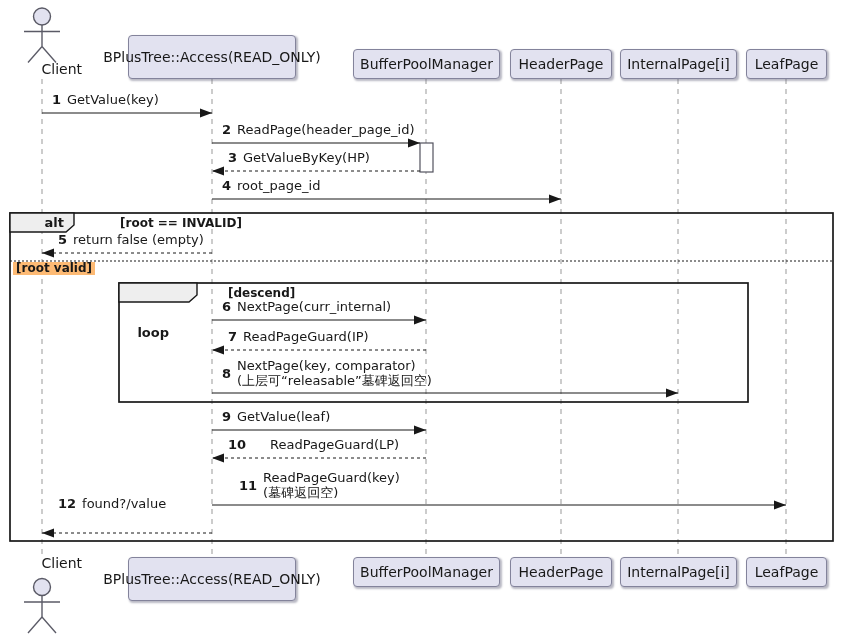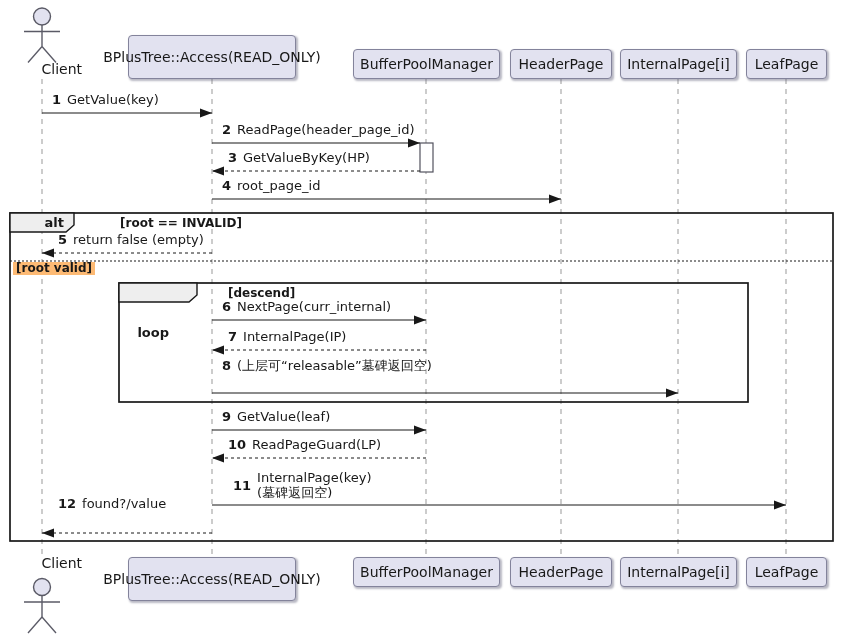--- a/index.html
+++ b/index.html
@@ -121,45 +121,46 @@
       </div>
       <div class="msg" style="left: 222px; top: 299px;">
         <span class="num">6</span>
         <span class="lines">
           <span>NextPage(curr_internal)</span>
         </span>
       </div>
       <div class="msg" style="left: 228px; top: 329px;">
         <span class="num">7</span>
         <span class="lines">
-          <span>InternalPage(IP)</span>
+          <span>ReadPageGuard(IP)</span>
         </span>
       </div>
       <div class="msg" style="left: 222px; top: 358px;">
         <span class="num">8</span>
         <span class="lines">
+          <span>NextPage(key, comparator)</span>
           <span>(上层可“releasable”墓碑返回空)</span>
         </span>
       </div>
       <div class="msg" style="left: 222px; top: 409px;">
         <span class="num">9</span>
         <span class="lines">
           <span>GetValue(leaf)</span>
         </span>
       </div>
-      <div class="msg" style="left: 228px; top: 437px;">
+      <div class="msg" style="left: 228px; top: 437px; gap: 18px;">
         <span class="num">10</span>
         <span class="lines">
           <span>ReadPageGuard(LP)</span>
         </span>
       </div>
-      <div class="msg" style="left: 233px; top: 470px;">
+      <div class="msg" style="left: 239px; top: 470px;">
         <span class="num">11</span>
         <span class="lines">
-          <span>InternalPage(key)</span>
+          <span>ReadPageGuard(key)</span>
           <span>(墓碑返回空)</span>
         </span>
       </div>
       <div class="msg" style="left: 58px; top: 496px;">
         <span class="num">12</span>
         <span class="lines">
           <span>found?/value</span>
         </span>
       </div>
       <div class="pbox" style="left: 128px; top: 35px; width: 168px; height: 44px;">

